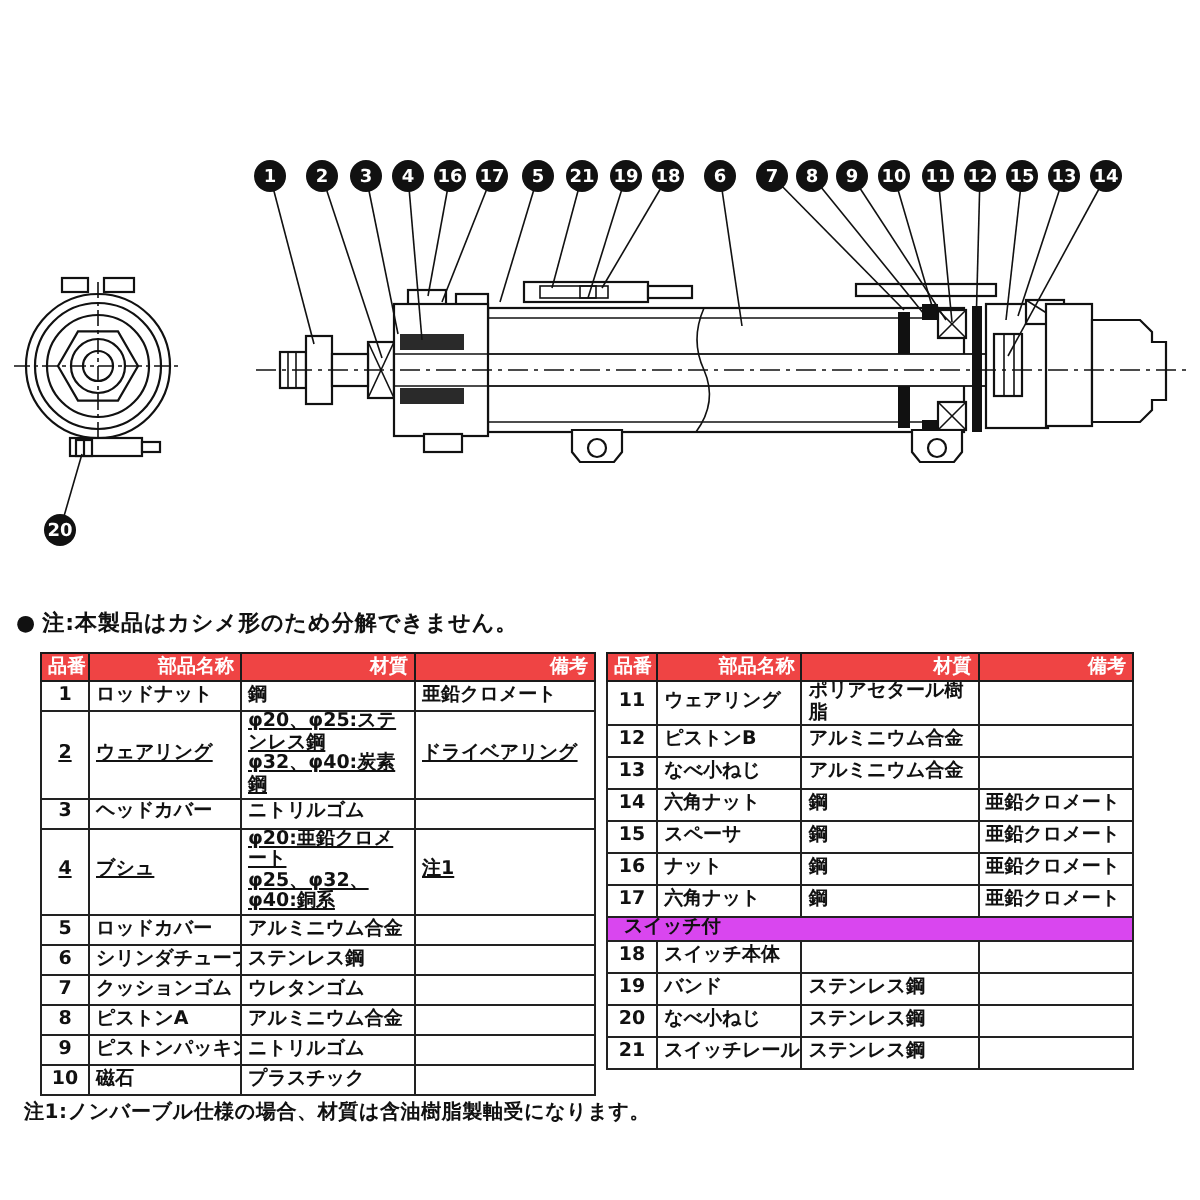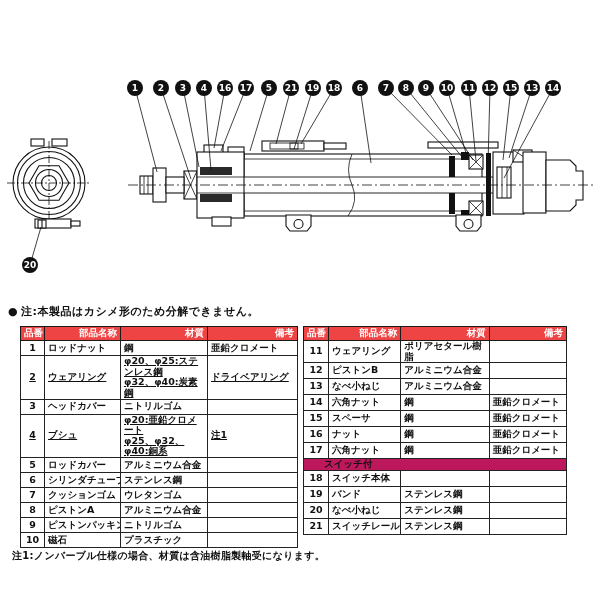--- a/index.html
+++ b/index.html
@@ -17,21 +17,21 @@
   #right-table{left:303px;top:326px;width:264px;}
   .parts th{background:#ef4444;color:#fff;text-align:right;padding:0 3px;height:13px;
             border:1px solid #1a1a1a;font-size:9.5px;font-weight:bold;overflow:hidden;white-space:nowrap;}
   .parts td{border:1px solid #222;background:#fff;padding:0 3px;line-height:1.12;
             vertical-align:middle;overflow:hidden;white-space:nowrap;}
   .parts td.c-no{text-align:center;padding:0 1px;}
   .parts td.c-mat{white-space:pre-line;}
   .parts tr.single td{height:14px;}
   .parts tr.dbl td{height:28px;text-decoration:underline;}
   .parts tr.rrow td{height:15px;}
-  .parts tr.band td{background:#be185d;height:11px;padding:0 20px;}
+  .parts tr.band td{background:#d946ef;height:11px;padding:0 8px;}
 </style>
 </head>
 <body>
 
 <div class="page">
 
   <svg id="drawing" width="600" height="300" viewBox="0 0 600 300">
 
     <g stroke="#111" fill="none" stroke-width="1.1">
       <circle cx="49" cy="183" r="36"></circle>

